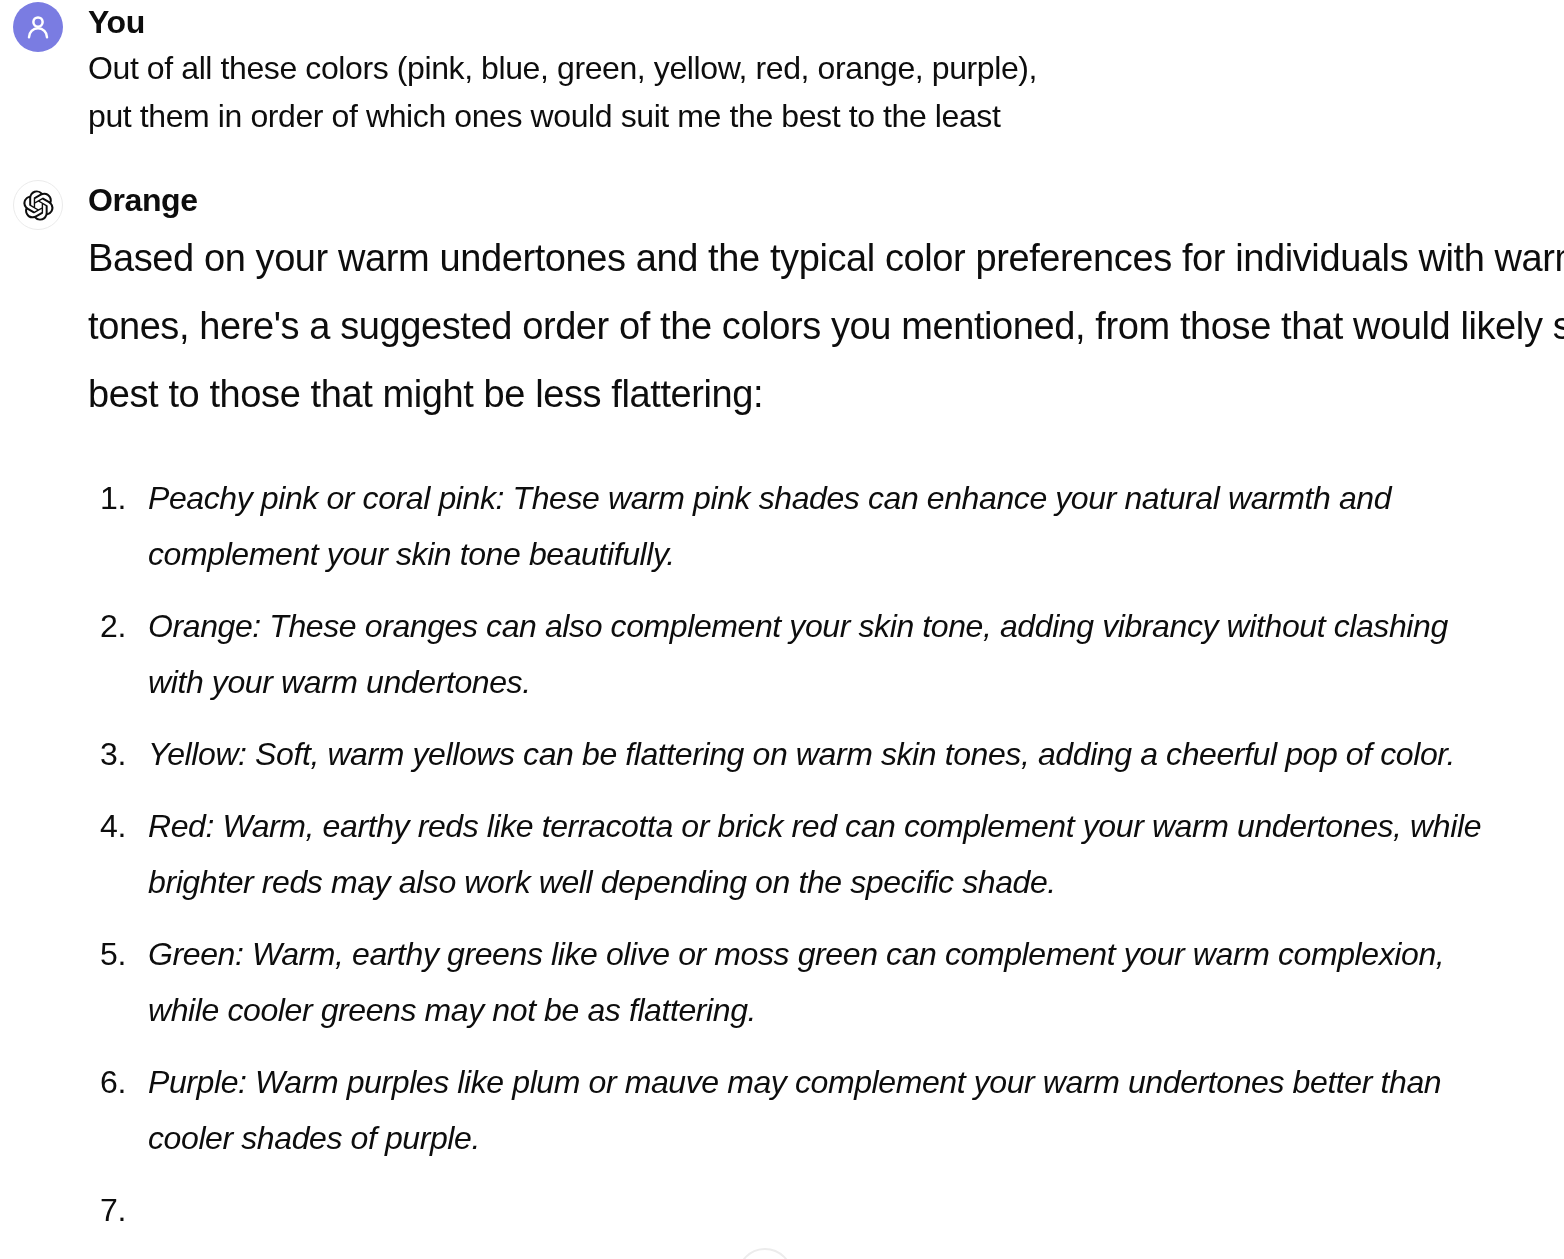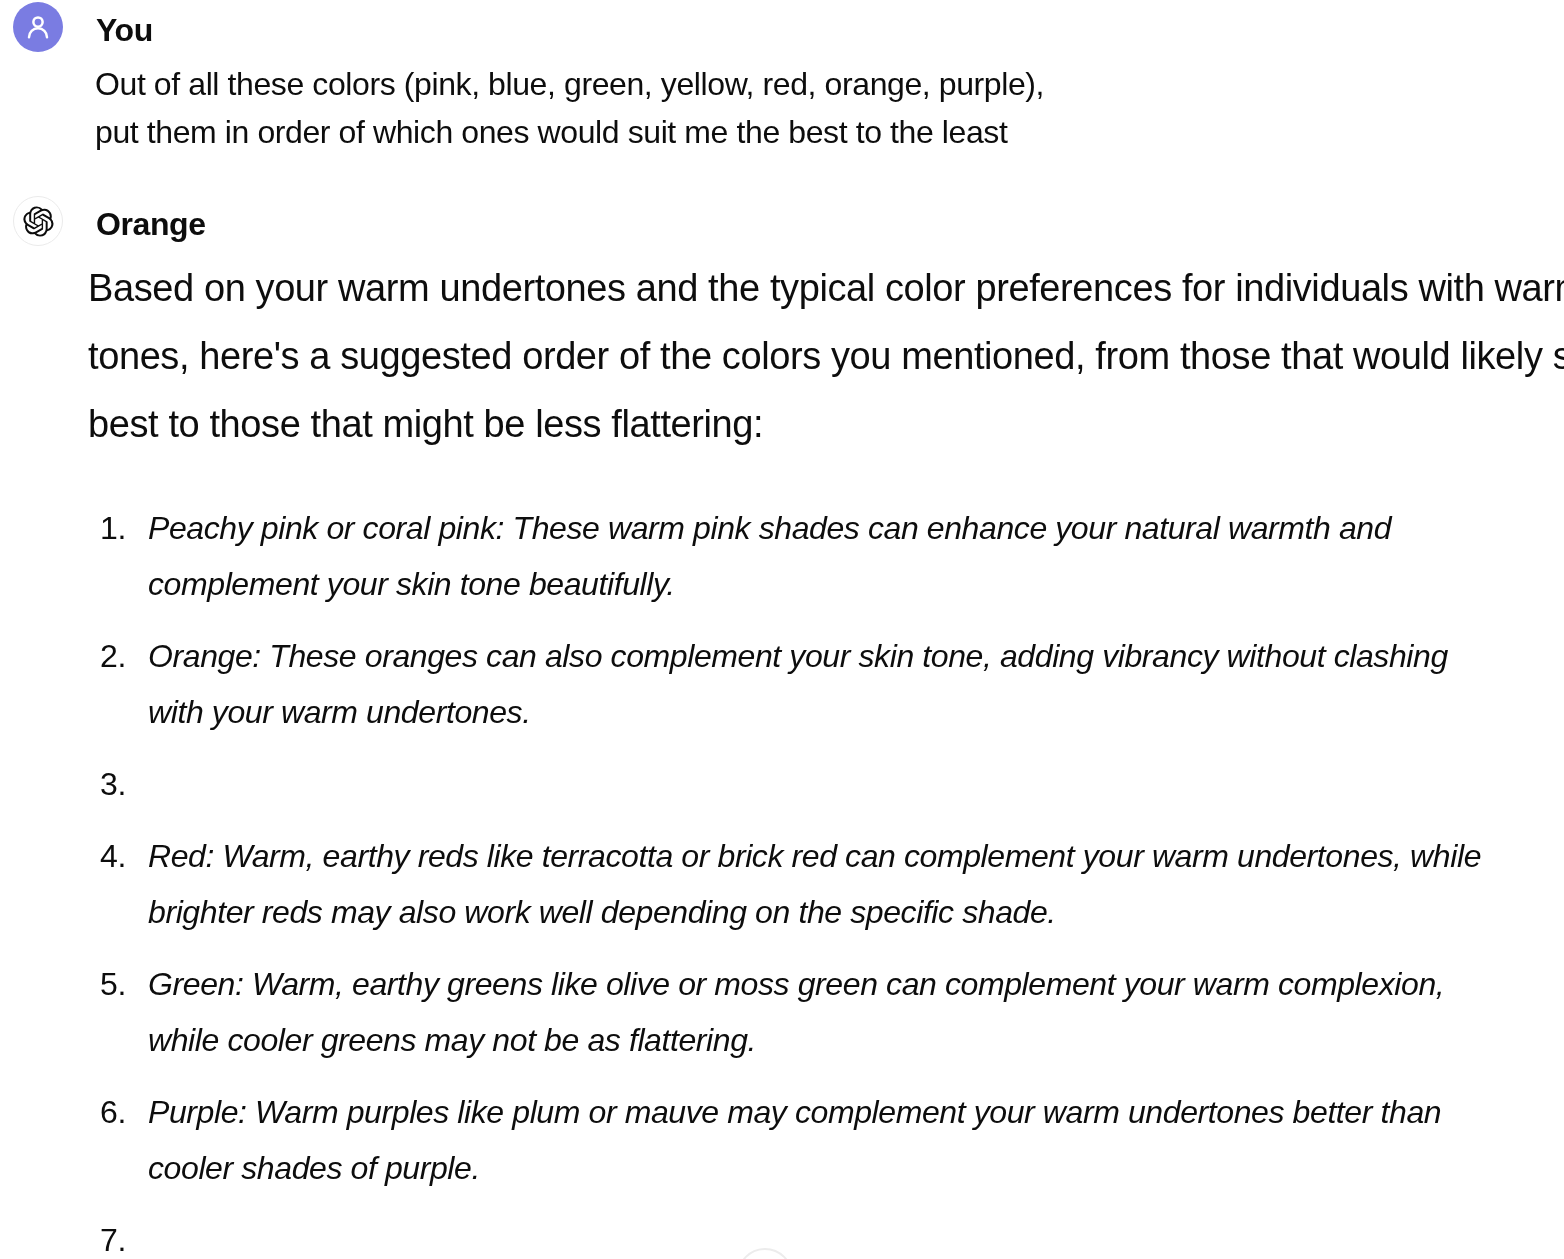--- a/index.html
+++ b/index.html
@@ -21,30 +21,29 @@
   .gutter { padding-left: 13px; padding-top: 2px; }
   .avatar {
     width: 50px; height: 50px;
     border-radius: 50%;
     display: flex; align-items: center; justify-content: center;
     box-sizing: border-box;
   }
   .user-avatar { background: #7a7ce2; }
   .bot-avatar { background: #ffffff; border: 1.5px solid #ebebeb; }
   .sender {
-    margin: 8px;
+    margin: 0;
     font-size: 32px;
     font-weight: 700;
     line-height: 44px;
   }
   .user-text {
     font-size: 32px;
     line-height: 48px;
     white-space: pre;
-    margin-left: 7px;
   }
   .prose {
     margin: 2px 0 0 0;
     font-size: 38px;
     line-height: 68px;
     white-space: pre;
   }
   ol.ranking {
     list-style: none;
     margin: 42px 0 0 0;
@@ -121,20 +120,21 @@
           <span class="li-text">Peachy pink or coral pink: These warm pink shades can enhance your natural warmth and
 complement your skin tone beautifully.</span>
         </li>
         <li>
           <span class="num">2.</span>
           <span class="li-text">Orange: These oranges can also complement your skin tone, adding vibrancy without clashing
 with your warm undertones.</span>
         </li>
         <li>
           <span class="num">3.</span>
+          <span class="li-text">Yellow: Soft, warm yellows can be flattering on warm skin tones, adding a cheerful pop of color.</span>
         </li>
         <li>
           <span class="num">4.</span>
           <span class="li-text">Red: Warm, earthy reds like terracotta or brick red can complement your warm undertones, while
 brighter reds may also work well depending on the specific shade.</span>
         </li>
         <li>
           <span class="num">5.</span>
           <span class="li-text">Green: Warm, earthy greens like olive or moss green can complement your warm complexion,
 while cooler greens may not be as flattering.</span>

